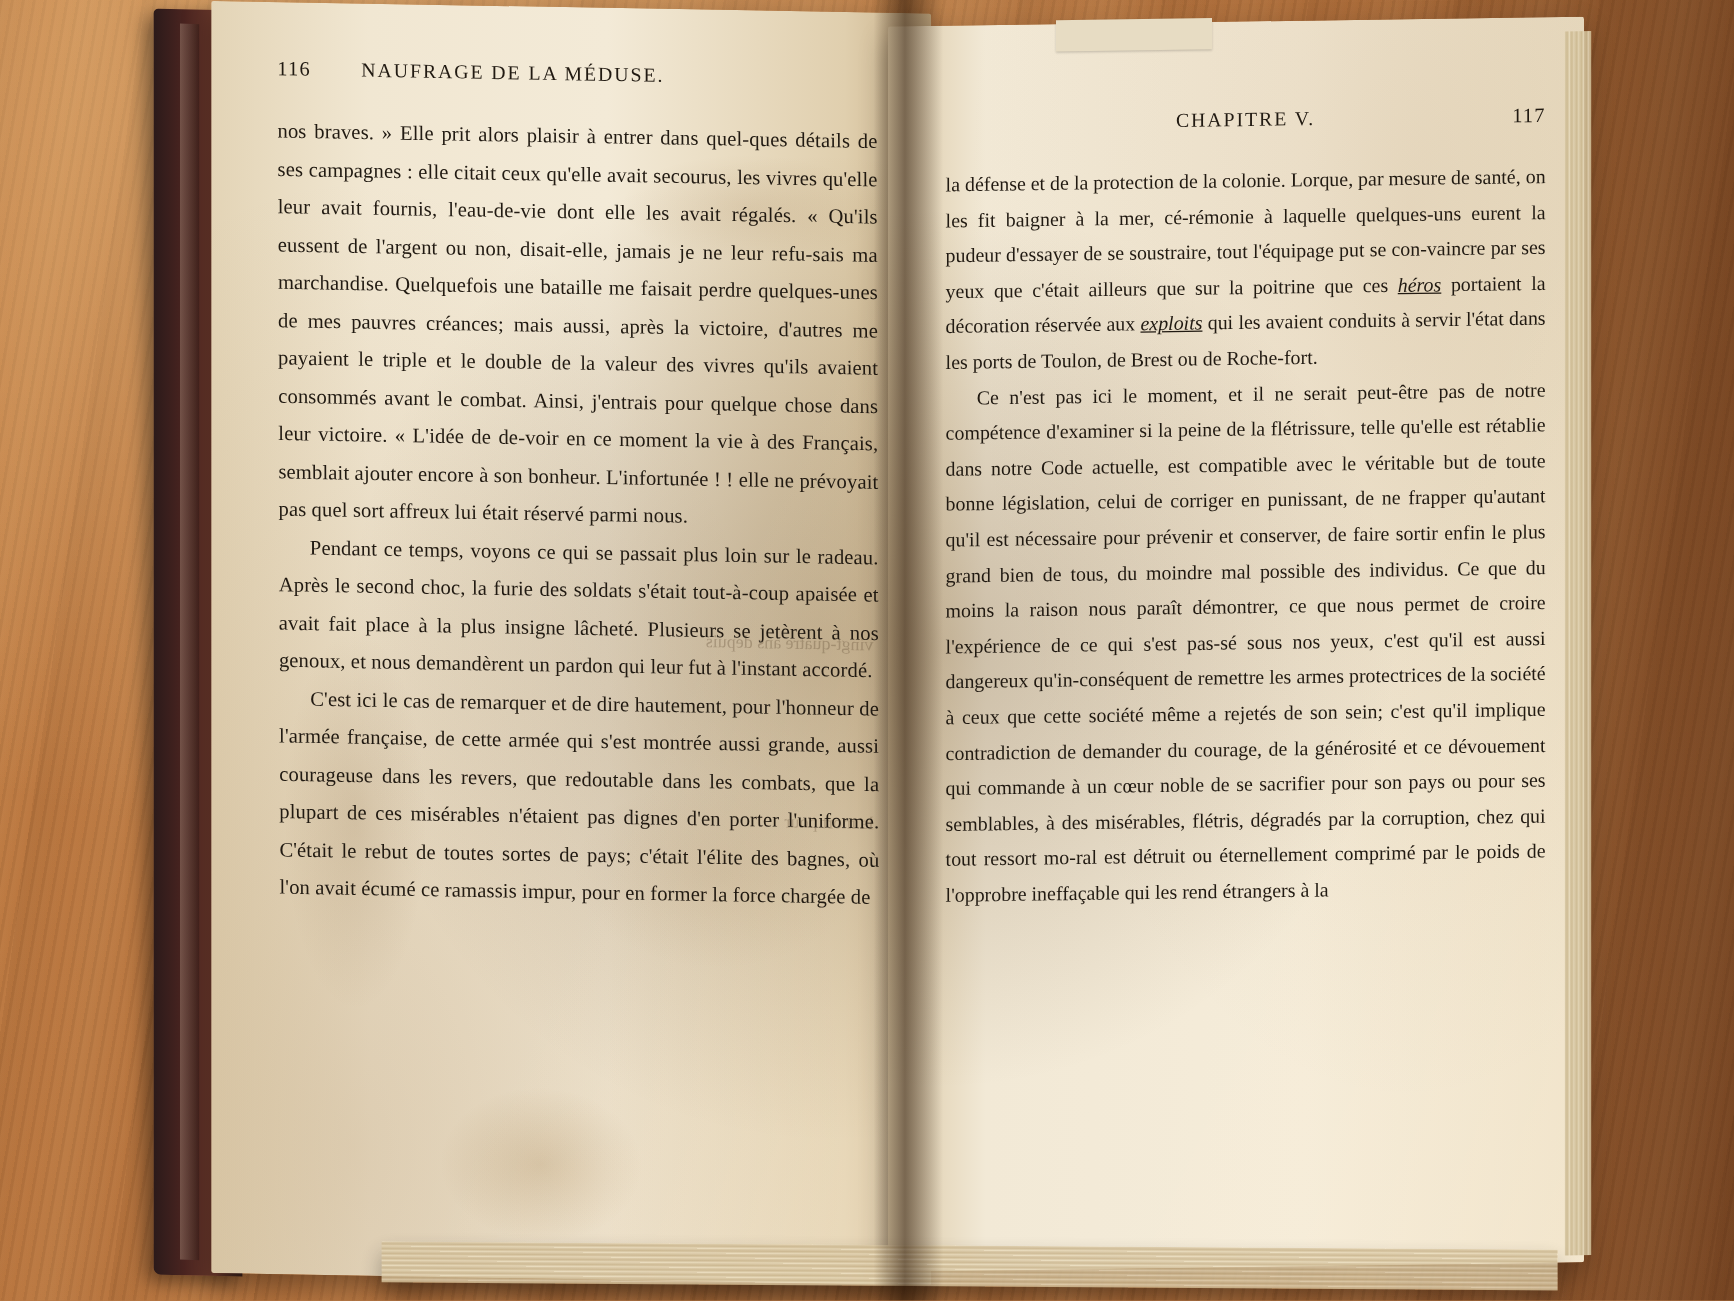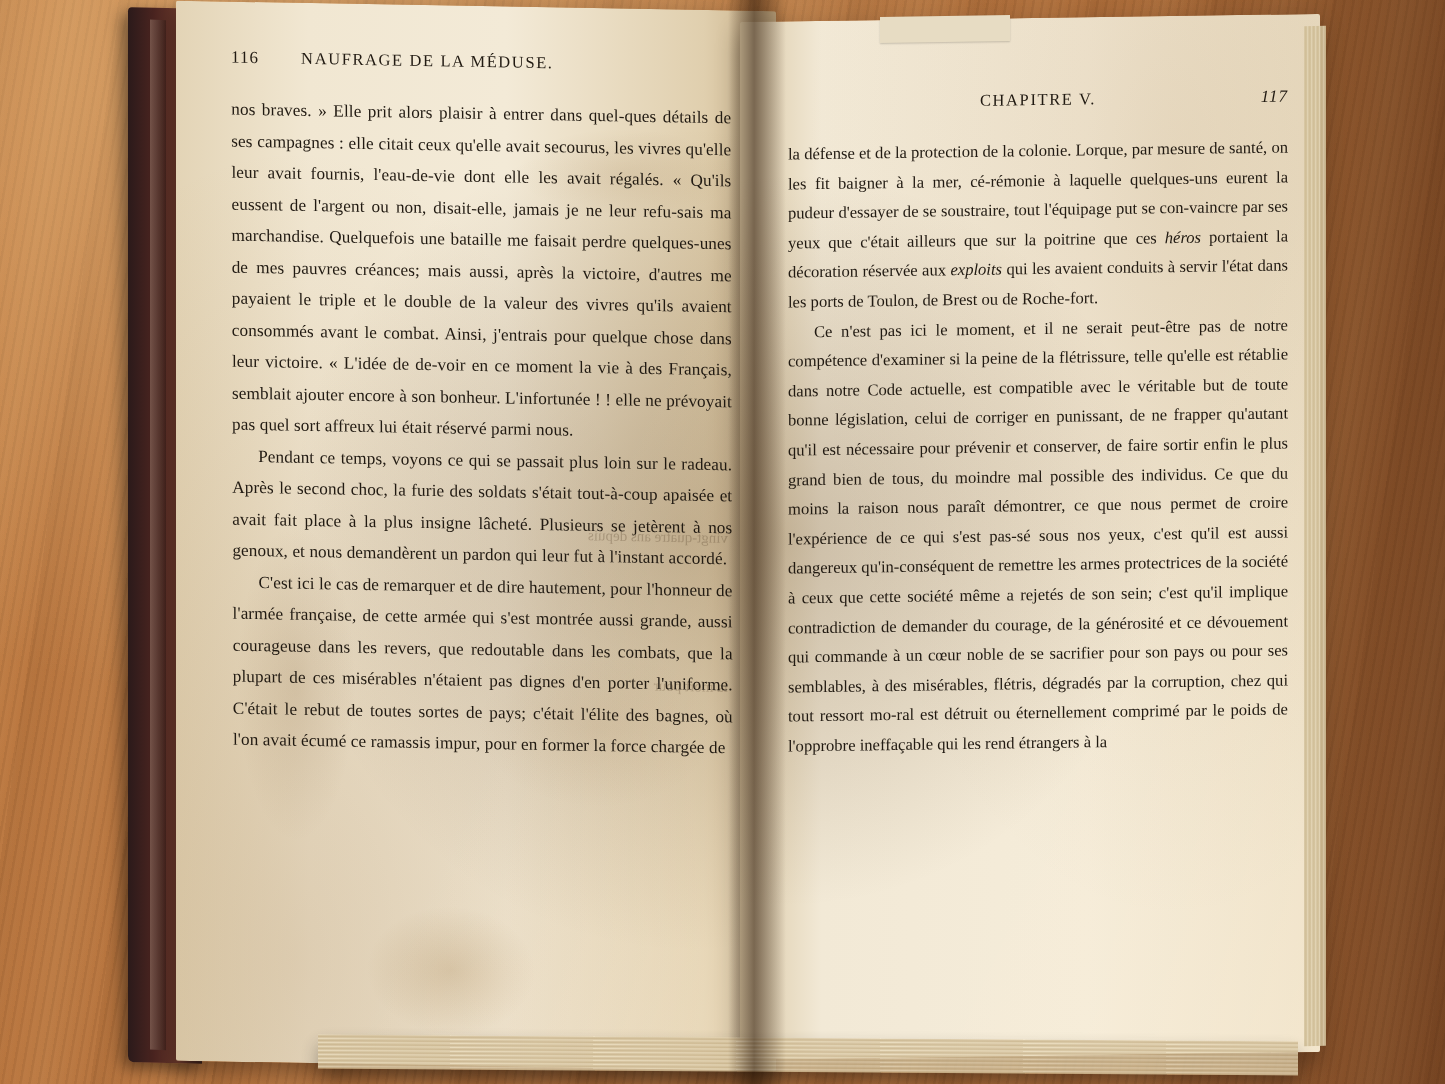--- a/index.html
+++ b/index.html
@@ -162,37 +162,37 @@
     align-items: baseline;
     font-variant: small-caps;
     letter-spacing: 1.6px;
     font-size: 16.5px;
     margin-bottom: 26px;
   }
   .rh-left .folio { width: 70px; }
   .rh-left .title { flex: 1; }
   .rh-right { justify-content: flex-end; }
   .rh-right .title { flex: 1; text-align: center; padding-left: 70px; }
-  .rh-right .folio { width: 70px; text-align: right; font-style: italic; }
+  .rh-right .folio { width: 70px; text-align: right; }
   .folio { font-size: 17px; letter-spacing: 1px; }
 
   p.para {
     margin: 0 0 0 0;
     text-align: justify;
     text-justify: inter-word;
     font-size: 17.2px;
     line-height: 31.5px;
     text-indent: 26px;
     hyphens: manual;
   }
   p.para.noindent { text-indent: 0; }
   .tb-left p.para { letter-spacing: 0.1px; }
   .tb-right p.para { font-size: 16.6px; line-height: 29.6px; }
 
-  em { font-style: italic; }
+  em { font-style: italic; text-decoration: underline; }
 
   
   .ink-fade {
     position: absolute;
     left: 0; top: 0; right: 0; bottom: 0;
     background: linear-gradient(115deg, rgba(255,245,225,0.0) 60%, rgba(255,240,215,0.35) 100%);
     pointer-events: none;
   }
   
   .showthrough {

